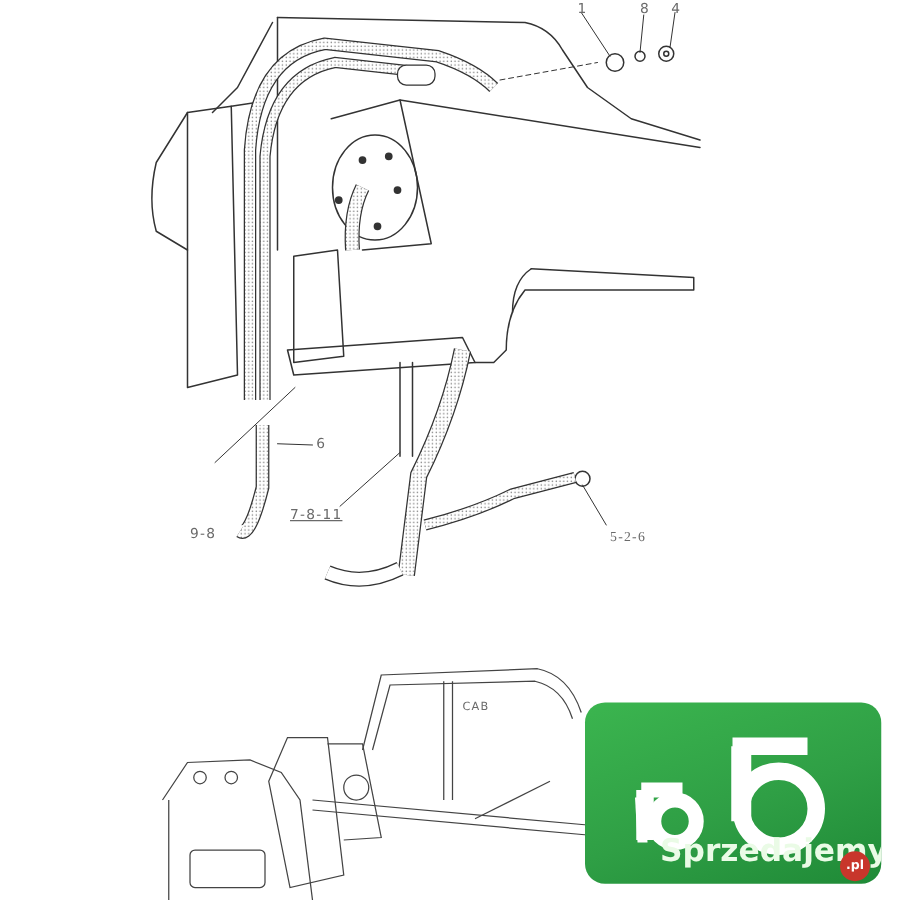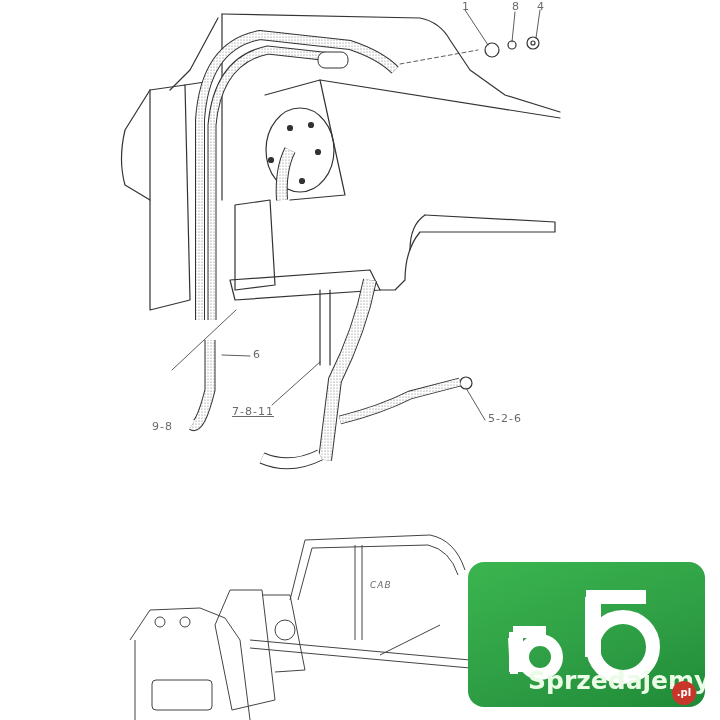--- a/index.html
+++ b/index.html
@@ -104,22 +104,22 @@
     <path d="M380 655 L440 625"></path>
   </g>
 </svg>
 
 <div class="callout" style="left:462px;top:0px;">1</div>
 <div class="callout" style="left:512px;top:0px;">8</div>
 <div class="callout" style="left:537px;top:0px;">4</div>
 <div class="callout" style="left:152px;top:374px;margin-top:46px;">9-8</div>
 <div class="callout" style="left:253px;top:348px;">6</div>
 <div class="callout" style="left:232px;top:405px;text-decoration:underline;">7-8-11</div>
-<div class="callout" style="left:488px;top:412px;">5-2-6</div>
-<div class="callout" style="left:370px;top:580px;font-size:9px;font-style:italic;">CAB</div>
+<div class="callout" style="left:488px;top:424px;font-family:Liberation Serif, serif;">5-2-6</div>
+<div class="callout" style="left:370px;top:561px;font-size:9px;">CAB</div>
 
 <div id="logo">
   <svg width="237" height="145" viewBox="0 0 237 145">
     <g fill="none" stroke="#fff" stroke-linecap="butt">
       <path d="M48 70 L48 110" stroke-width="14"></path>
       <path d="M45 70 L78 70" stroke-width="12"></path>
       <circle cx="72" cy="95" r="17" stroke-width="12"></circle>
       <path d="M125 35 L125 95" stroke-width="16"></path>
       <path d="M118 35 L178 35" stroke-width="14"></path>
       <circle cx="155" cy="85" r="30" stroke-width="14"></circle>

